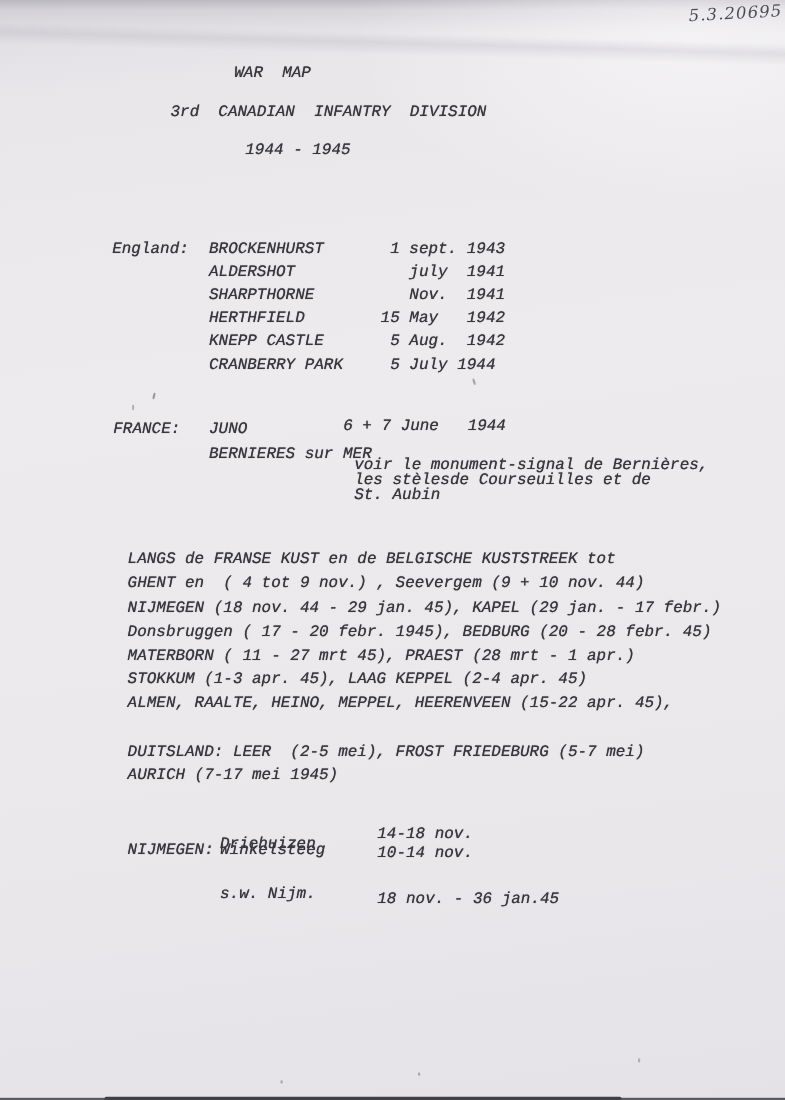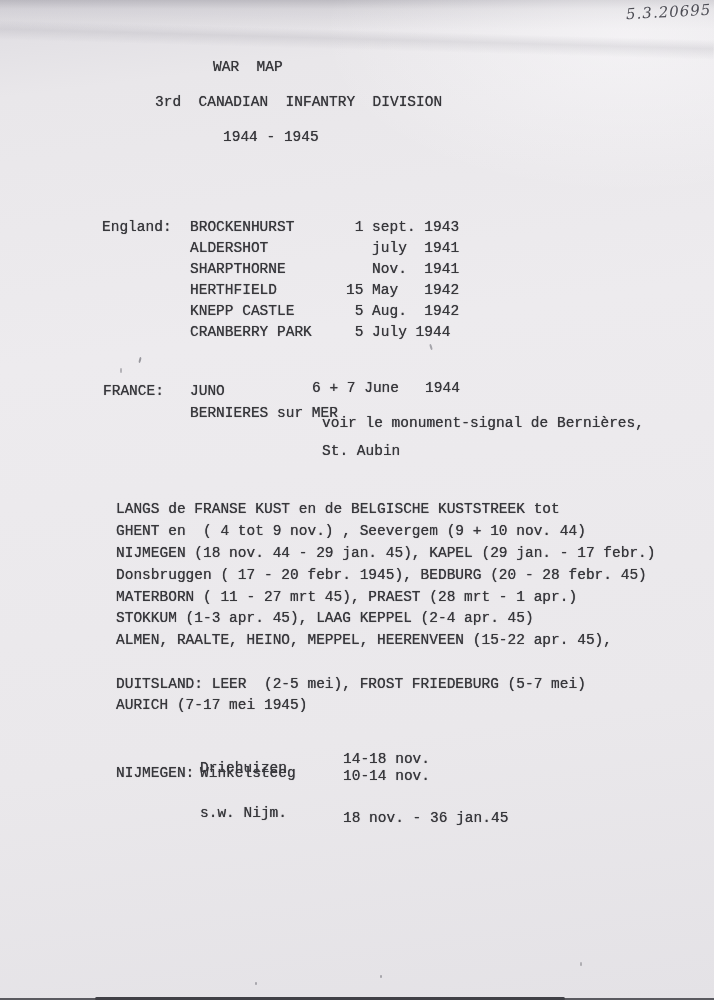--- a/index.html
+++ b/index.html
@@ -23,20 +23,21 @@
     transform: rotate(1.6deg); transform-origin: left center;
   }
   .t {
     position: absolute;
     font-family: "Liberation Mono", "DejaVu Sans Mono", monospace;
     font-size: 14.5px;
     line-height: 15px;
     color: #37373b;
     white-space: pre;
     text-shadow: 0 0 0.7px rgba(45,45,50,0.85);
+    font-style: italic;
   }
   .hand {
     position: absolute;
     font-family: "DejaVu Serif", serif;
     font-style: italic;
     font-size: 15px;
     letter-spacing: 1px;
     color: #4d4d55;
     transform: rotate(-3deg);
     white-space: pre;
@@ -81,20 +82,21 @@
   <div class="t" style="left:346px; top:304px"> 5 Aug.  1942</div>
 
   <div class="t" style="left:190px; top:325px">CRANBERRY PARK</div>
   <div class="t" style="left:346px; top:325px"> 5 July 1944</div>
 
   <div class="t" style="left:103px; top:384px">FRANCE:</div>
   <div class="t" style="left:190px; top:384px">JUNO</div>
   <div class="t" style="left:312px; top:381px">6 + 7 June   1944</div>
   <div class="t" style="left:190px; top:406px">BERNIERES sur MER</div>
   <div class="t" style="left:322px; top:416px">voir le monument-signal de Bernières,</div>
+  <div class="t" style="left:322px; top:430px">les stèlesde Courseuilles et de</div>
   <div class="t" style="left:322px; top:444px">St. Aubin</div>
 
   <div class="t" style="left:116px; top:502px">LANGS de FRANSE KUST en de BELGISCHE KUSTSTREEK tot</div>
   <div class="t" style="left:116px; top:524px">GHENT en  ( 4 tot 9 nov.) , Seevergem (9 + 10 nov. 44)</div>
   <div class="t" style="left:116px; top:546px">NIJMEGEN (18 nov. 44 - 29 jan. 45), KAPEL (29 jan. - 17 febr.)</div>
   <div class="t" style="left:116px; top:568px">Donsbruggen ( 17 - 20 febr. 1945), BEDBURG (20 - 28 febr. 45)</div>
   <div class="t" style="left:116px; top:590px">MATERBORN ( 11 - 27 mrt 45), PRAEST (28 mrt - 1 apr.)</div>
   <div class="t" style="left:116px; top:611px">STOKKUM (1-3 apr. 45), LAAG KEPPEL (2-4 apr. 45)</div>
   <div class="t" style="left:116px; top:633px">ALMEN, RAALTE, HEINO, MEPPEL, HEERENVEEN (15-22 apr. 45),</div>
   <div class="t" style="left:116px; top:677px">DUITSLAND: LEER  (2-5 mei), FROST FRIEDEBURG (5-7 mei)</div>

